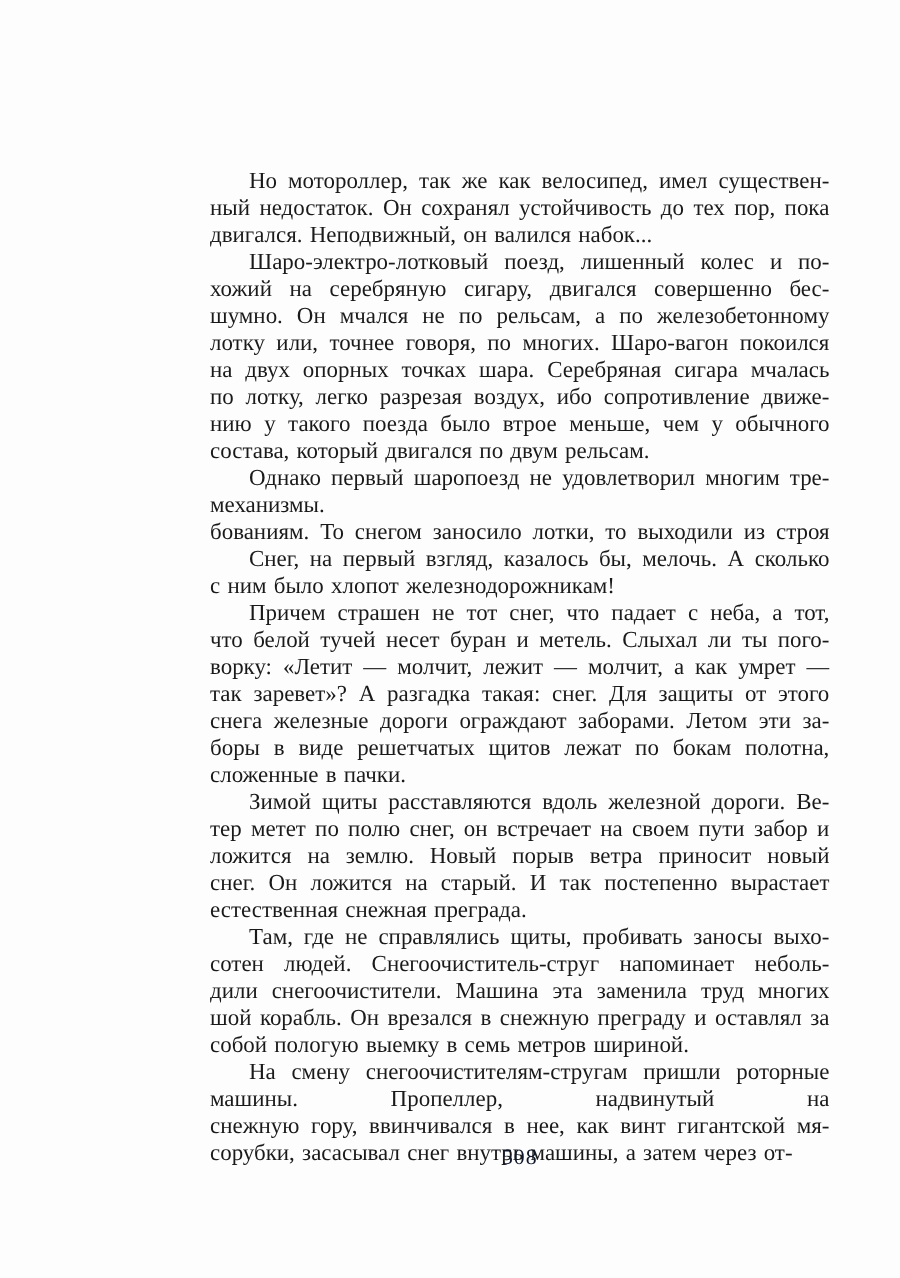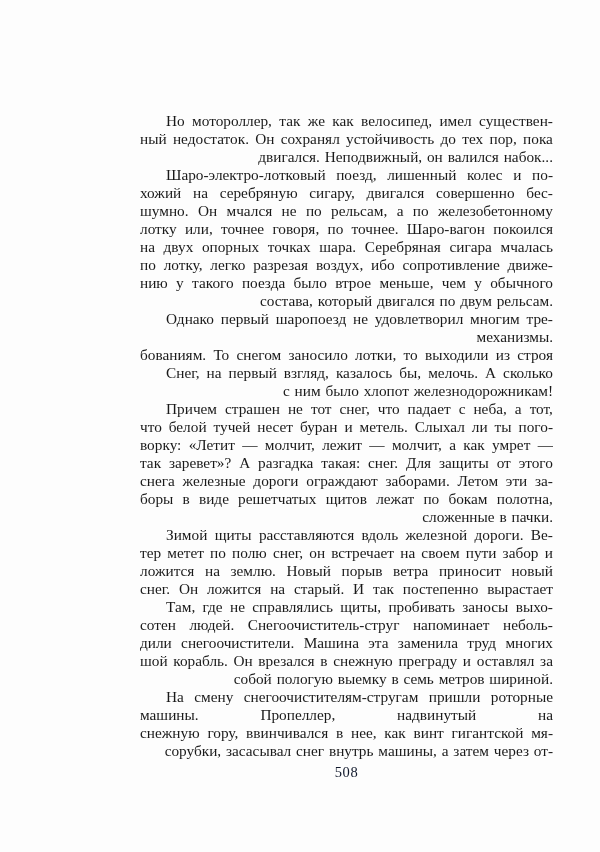--- a/index.html
+++ b/index.html
@@ -29,21 +29,21 @@
     justify-content: space-between;
     height: 18px;
     line-height: 18px;
     white-space: nowrap;
     overflow: hidden;
   }
   .line.first { padding-left: 26px; }
   .line.last {
     display: block;
     white-space: normal;
-    text-align: right;
+    text-align: left;
     word-spacing: 1px;
   }
   .page-number {
     position: absolute;
     left: 140px;
     top: 764px;
     width: 413px;
     text-align: center;
     font-size: 14.5px;
     letter-spacing: 0.6px;
@@ -104,21 +104,21 @@
         <span>а</span>
         <span>по</span>
         <span>железобетонному</span>
       </div>
       <div class="line">
         <span>лотку</span>
         <span>или,</span>
         <span>точнее</span>
         <span>говоря,</span>
         <span>по</span>
-        <span>точнее.</span>
+        <span>многих.</span>
         <span>Шаро-вагон</span>
         <span>покоился</span>
       </div>
       <div class="line">
         <span>на</span>
         <span>двух</span>
         <span>опорных</span>
         <span>точках</span>
         <span>шара.</span>
         <span>Серебряная</span>
@@ -291,20 +291,21 @@
         <span>снег.</span>
         <span>Он</span>
         <span>ложится</span>
         <span>на</span>
         <span>старый.</span>
         <span>И</span>
         <span>так</span>
         <span>постепенно</span>
         <span>вырастает</span>
       </div>
+      <div class="line last">естественная снежная преграда.</div>
       <div class="line first">
         <span>Там,</span>
         <span>где</span>
         <span>не</span>
         <span>справлялись</span>
         <span>щиты,</span>
         <span>пробивать</span>
         <span>заносы</span>
         <span>выхо-</span>
       </div>

